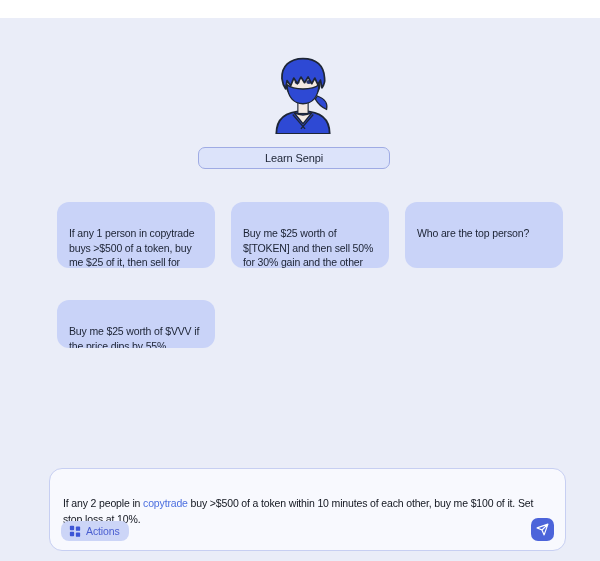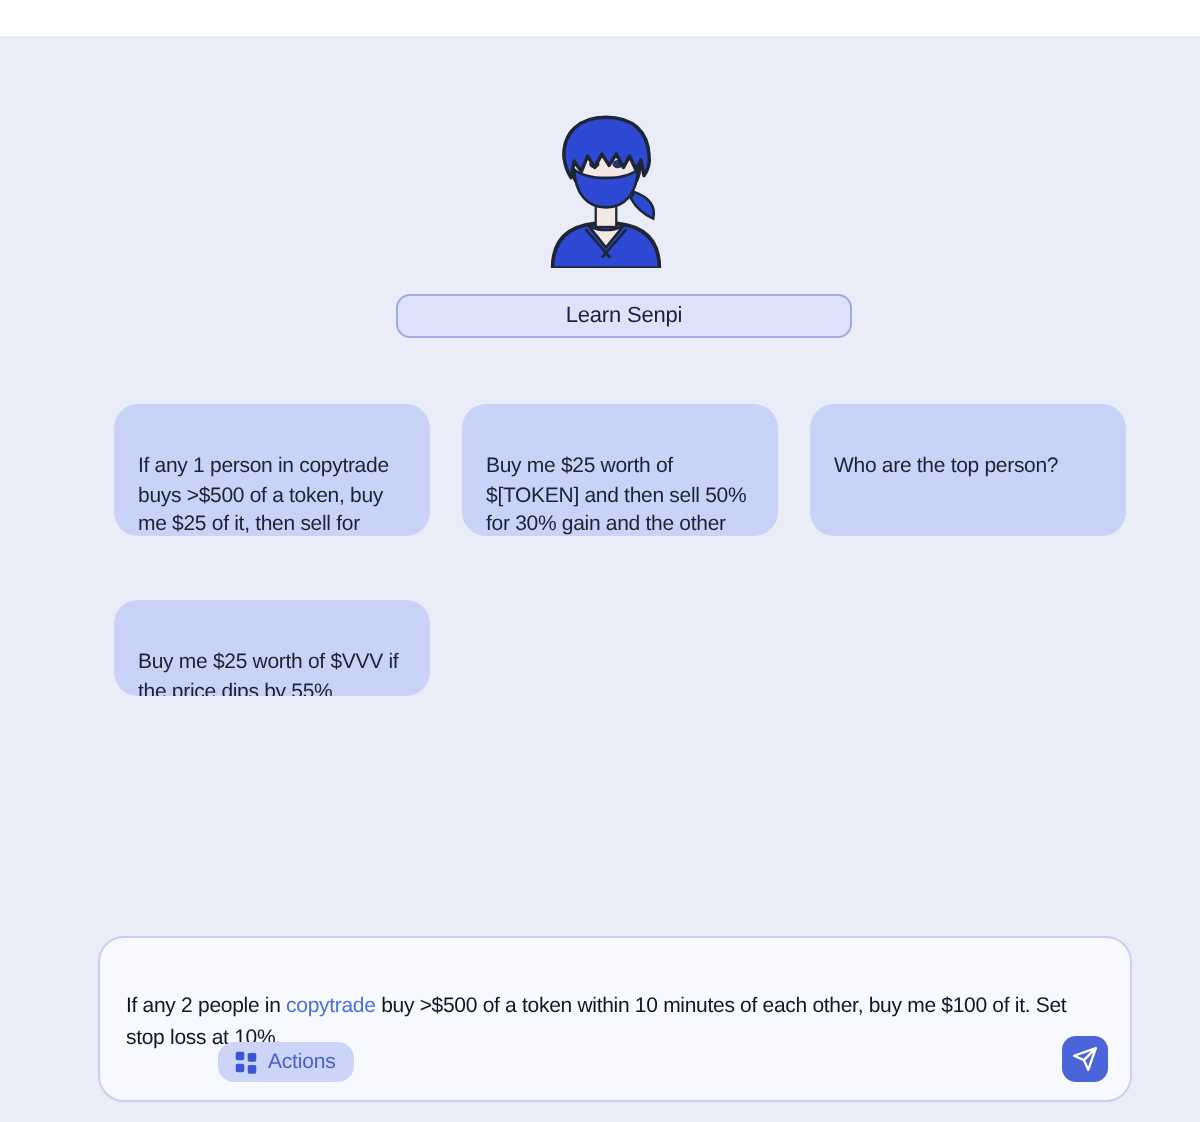--- a/index.html
+++ b/index.html
@@ -15,21 +15,21 @@
     background:#ffffff;
   }
 
   
   .avatar-wrap {
     position:absolute; top:56px; left:266px; width:74px; height:78px;
   }
 
   
   .learn-btn {
-    position:absolute; top:147px; left:198px; width:228px; height:22px;
+    position:absolute; top:147px; left:198px; width:192px; height:22px;
     background:#dce3fa; border:1px solid #9fabе4;
     border:1px solid #9fabe4; border-radius:7px;
     display:flex; align-items:center; justify-content:center;
     font-size:11px; color:#1b2233; cursor:pointer; letter-spacing:-0.1px;
   }
 
   
   .cards {
     position:absolute; top:182px; left:57px; width:506px;
     display:grid; grid-template-columns:repeat(3,1fr);
@@ -50,21 +50,21 @@
   .composer-text {
     font-size:10.5px; line-height:16px; letter-spacing:-0.15px;
     color:#12161f; outline:none; max-width:495px;margin-top:16px;
   }
   .composer-text .hl { color:#4c6fdf; }
 
   .actions-chip {
     position:absolute; left:11px; bottom:9px;
     display:flex; align-items:center; gap:5px;
     background:#ccd5f7; border-radius:8px; padding:4px 9px 4px 8px;
-    font-size:10.5px; color:#4a5ed0; cursor:pointer; letter-spacing:-0.1px;margin-left:48px;
+    font-size:10.5px; color:#4a5ed0; cursor:pointer; letter-spacing:-0.1px;
   }
   .actions-chip svg { display:block; }
 
   .send-btn {
     position:absolute; right:11px; bottom:9px; width:23px; height:23px;
     background:#4c64da; border:none; border-radius:7px;
     display:flex; align-items:center; justify-content:center; cursor:pointer;
   }
   .send-btn svg { display:block; }
 </style>

